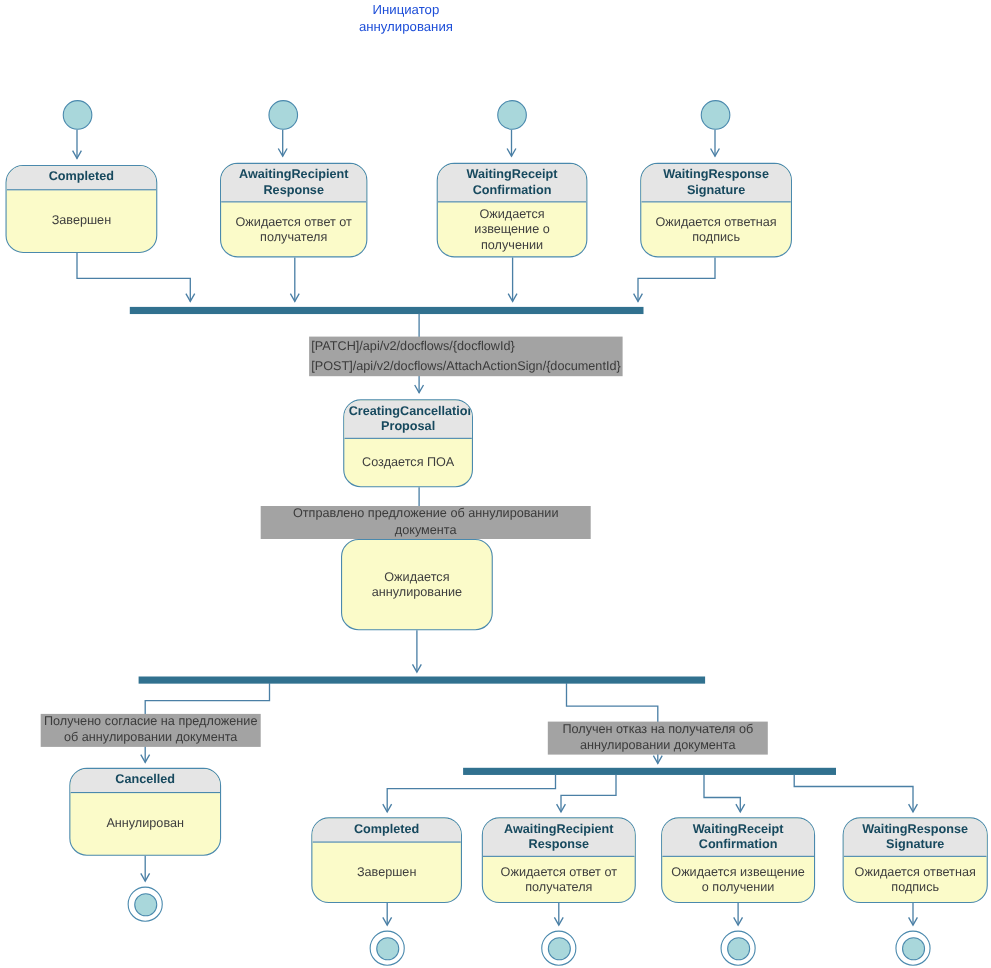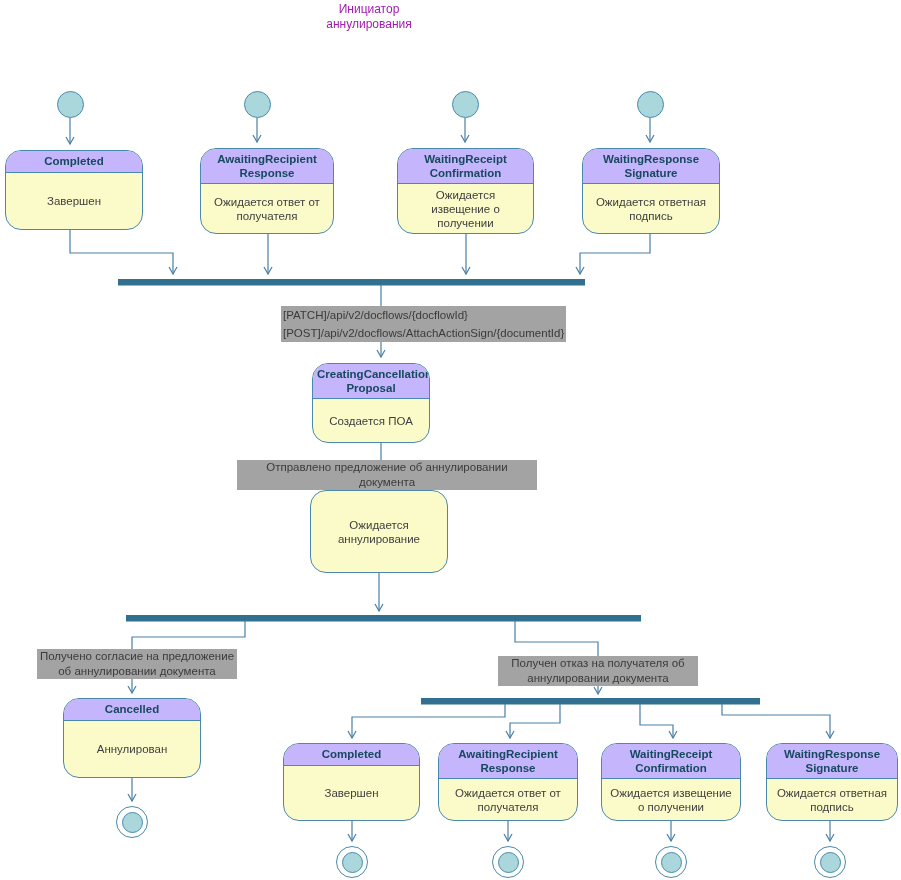--- a/index.html
+++ b/index.html
@@ -7,21 +7,21 @@
     position:relative;width:901px;height:880px;background:#ffffff;
     font-family:"Liberation Sans", sans-serif;overflow:hidden;
   }
   #connector-layer{position:absolute;left:0;top:0;width:901px;height:880px;}
   .state{
     position:absolute;display:flex;flex-direction:column;
     border:1.4px solid #4a89ad;border-radius:16px;overflow:hidden;
     background:#fbfbc9;box-sizing:border-box;
   }
   .state .hd{
-    background:#c4b5fd;color:#17495e;font-weight:bold;font-size:11.5px;
+    background:#e5e5e5;color:#17495e;font-weight:bold;font-size:11.5px;
     line-height:13.5px;text-align:center;padding:4px 4px 3px 4px;
     border-bottom:1.4px solid #4a89ad;
   }
   .state .bd{
     flex:1;display:flex;align-items:center;justify-content:center;
     color:#3e3e3e;font-size:11.5px;line-height:14px;text-align:center;padding:2px 7px;border-radius:12px;
   }
   .initial-node{
     position:absolute;width:27px;height:27px;border-radius:50%;
     background:#a9d7db;border:1.5px solid #4a89ad;box-sizing:border-box;
@@ -35,21 +35,21 @@
     width:21px;height:21px;border-radius:50%;
     background:#a9d7db;border:1.3px solid #4a89ad;box-sizing:border-box;
   }
   .lbl{
     position:absolute;font-size:11.5px;color:#3b3b3b;background:#a3a3a3;
     line-height:15px;
   }
   .lbl.center{text-align:center;}
   #diagram-title{
     position:absolute;left:313px;top:2px;width:112px;text-align:center;
-    font-size:12px;color:#a21caf;line-height:15px;background:transparent;
+    font-size:12px;color:#1d4ed8;line-height:15px;background:transparent;
   }
   #api-label{left:281px;top:306px;line-height:18px;padding:0 2px;}
 </style>
 </head>
 <body>
 
 <div id="canvas">
 
   <svg id="connector-layer" width="901" height="880" viewBox="0 0 901 880" fill="none">
     <defs>

